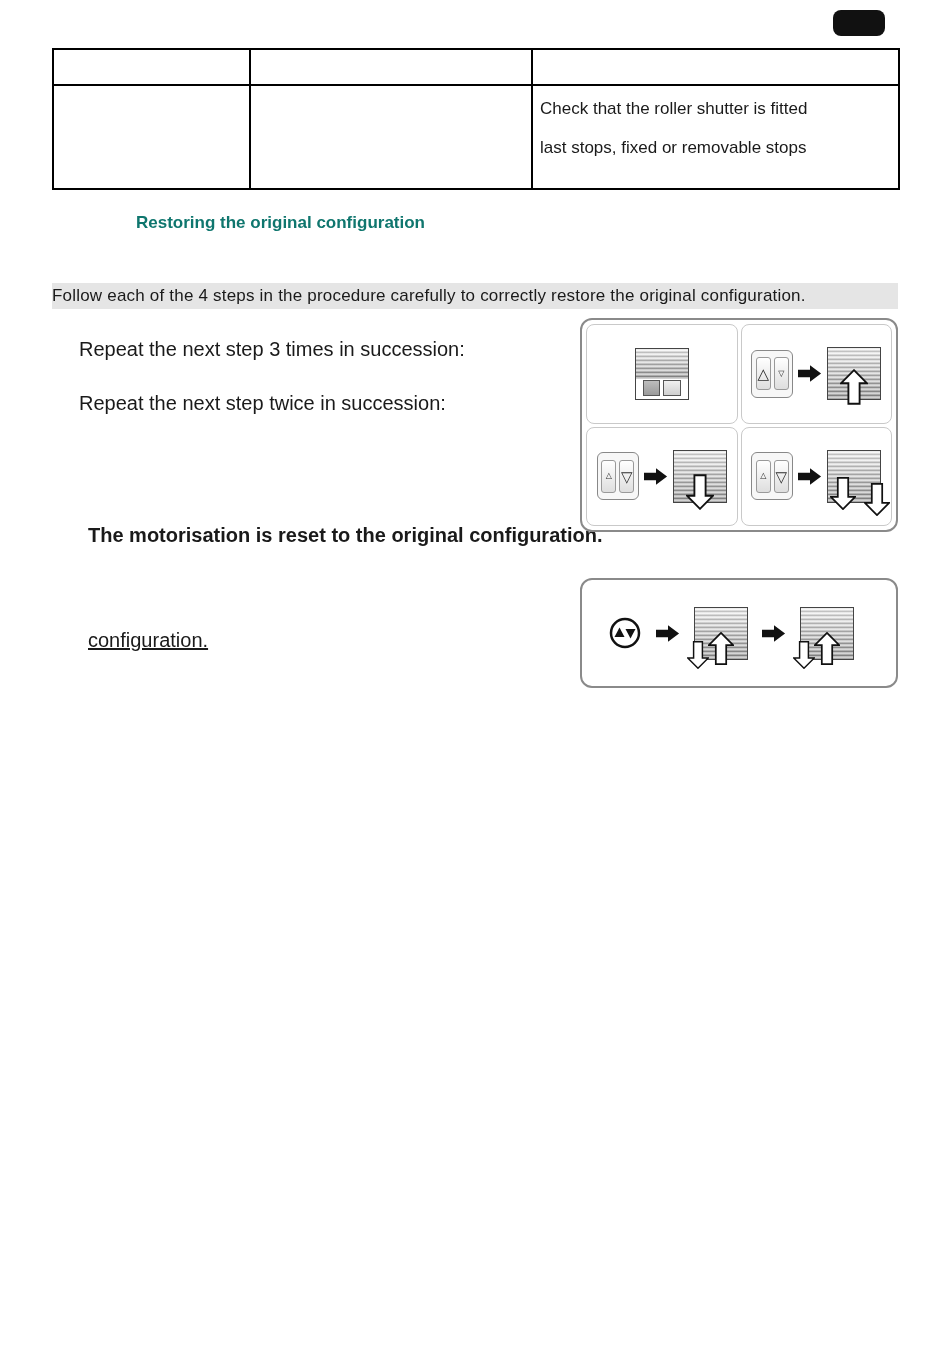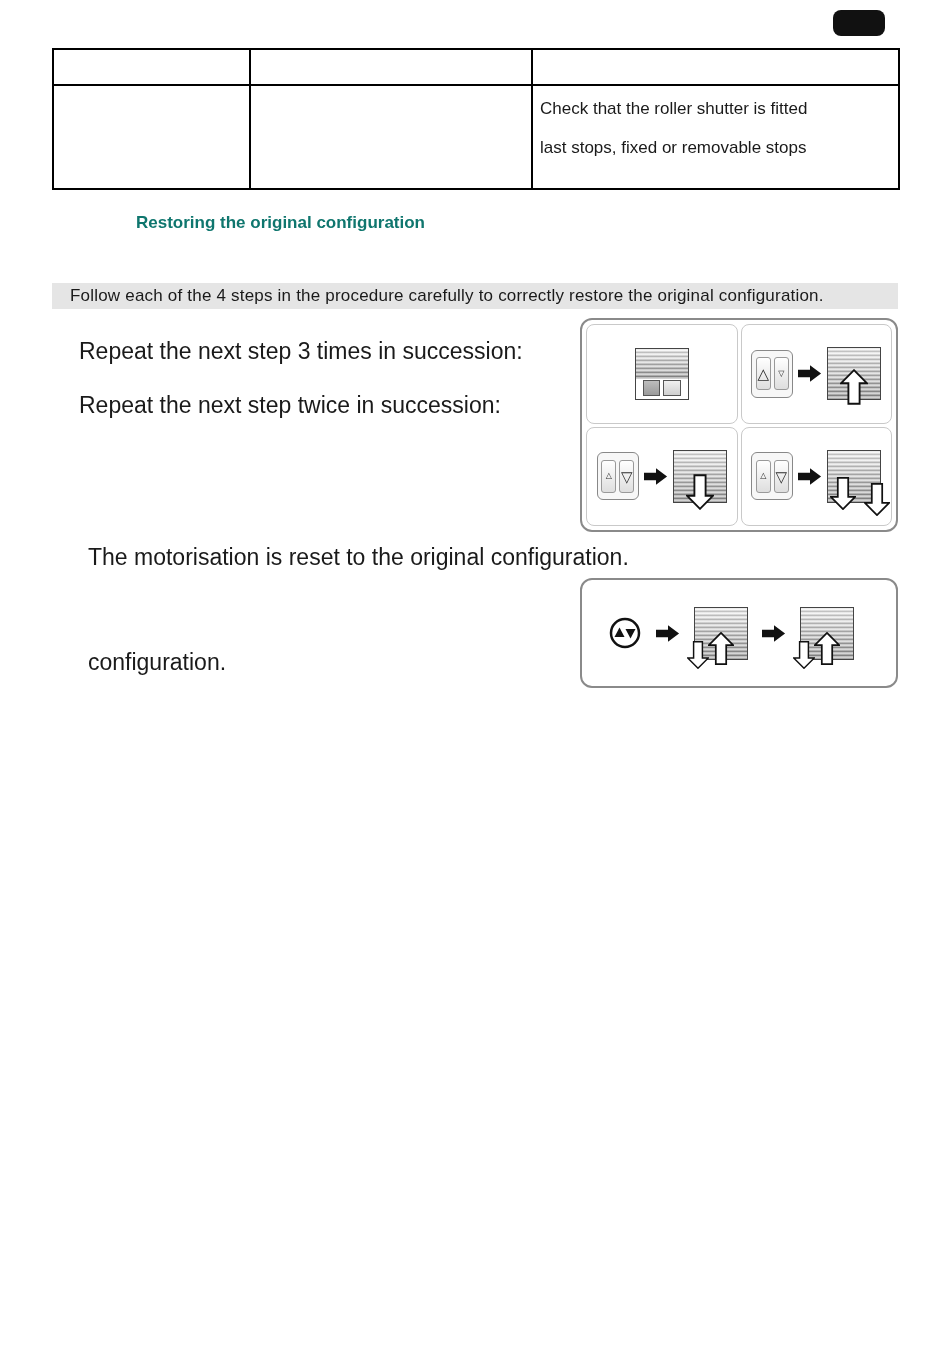--- a/index.html
+++ b/index.html
@@ -37,27 +37,27 @@
 
   
   .section-title {
     position: absolute; left: 119px; top: 213px;
     font-size: 17px; font-weight: bold; color: #0f766e; margin-left: 17px;
   }
   .note-bar {
     position: absolute; left: 52px; top: 283px; width: 846px; height: 26px;
     background: #e5e5e5;
     font-size: 17px; line-height: 26px; letter-spacing: 0.2px;
-    padding-left: 18px; white-space: nowrap;
-  }
-  .step { position: absolute; font-size: 23px; white-space: nowrap; }
+    padding-left: 0; white-space: nowrap;
+  }
+  .step { position: absolute; font-size: 20px; white-space: nowrap; }
   .step1 { left: 79px; top: 338px; }
   .step2 { left: 79px; top: 392px; }
-  .step3 { left: 88px; top: 544px; }
-  .step4 { left: 88px; top: 649px; }
+  .step3 { left: 88px; top: 524px; font-weight: bold; }
+  .step4 { left: 88px; top: 629px; text-decoration: underline; }
 
   
   .fig {
     position: absolute; background: #fff;
     border: 2px solid #8a8a8a; border-radius: 12px;
   }
   .fig1 {
     left: 580px; top: 318px; width: 318px; height: 214px;
     display: grid; grid-template-columns: 1fr 1fr; grid-template-rows: 1fr 1fr;
     gap: 3px; padding: 4px;

